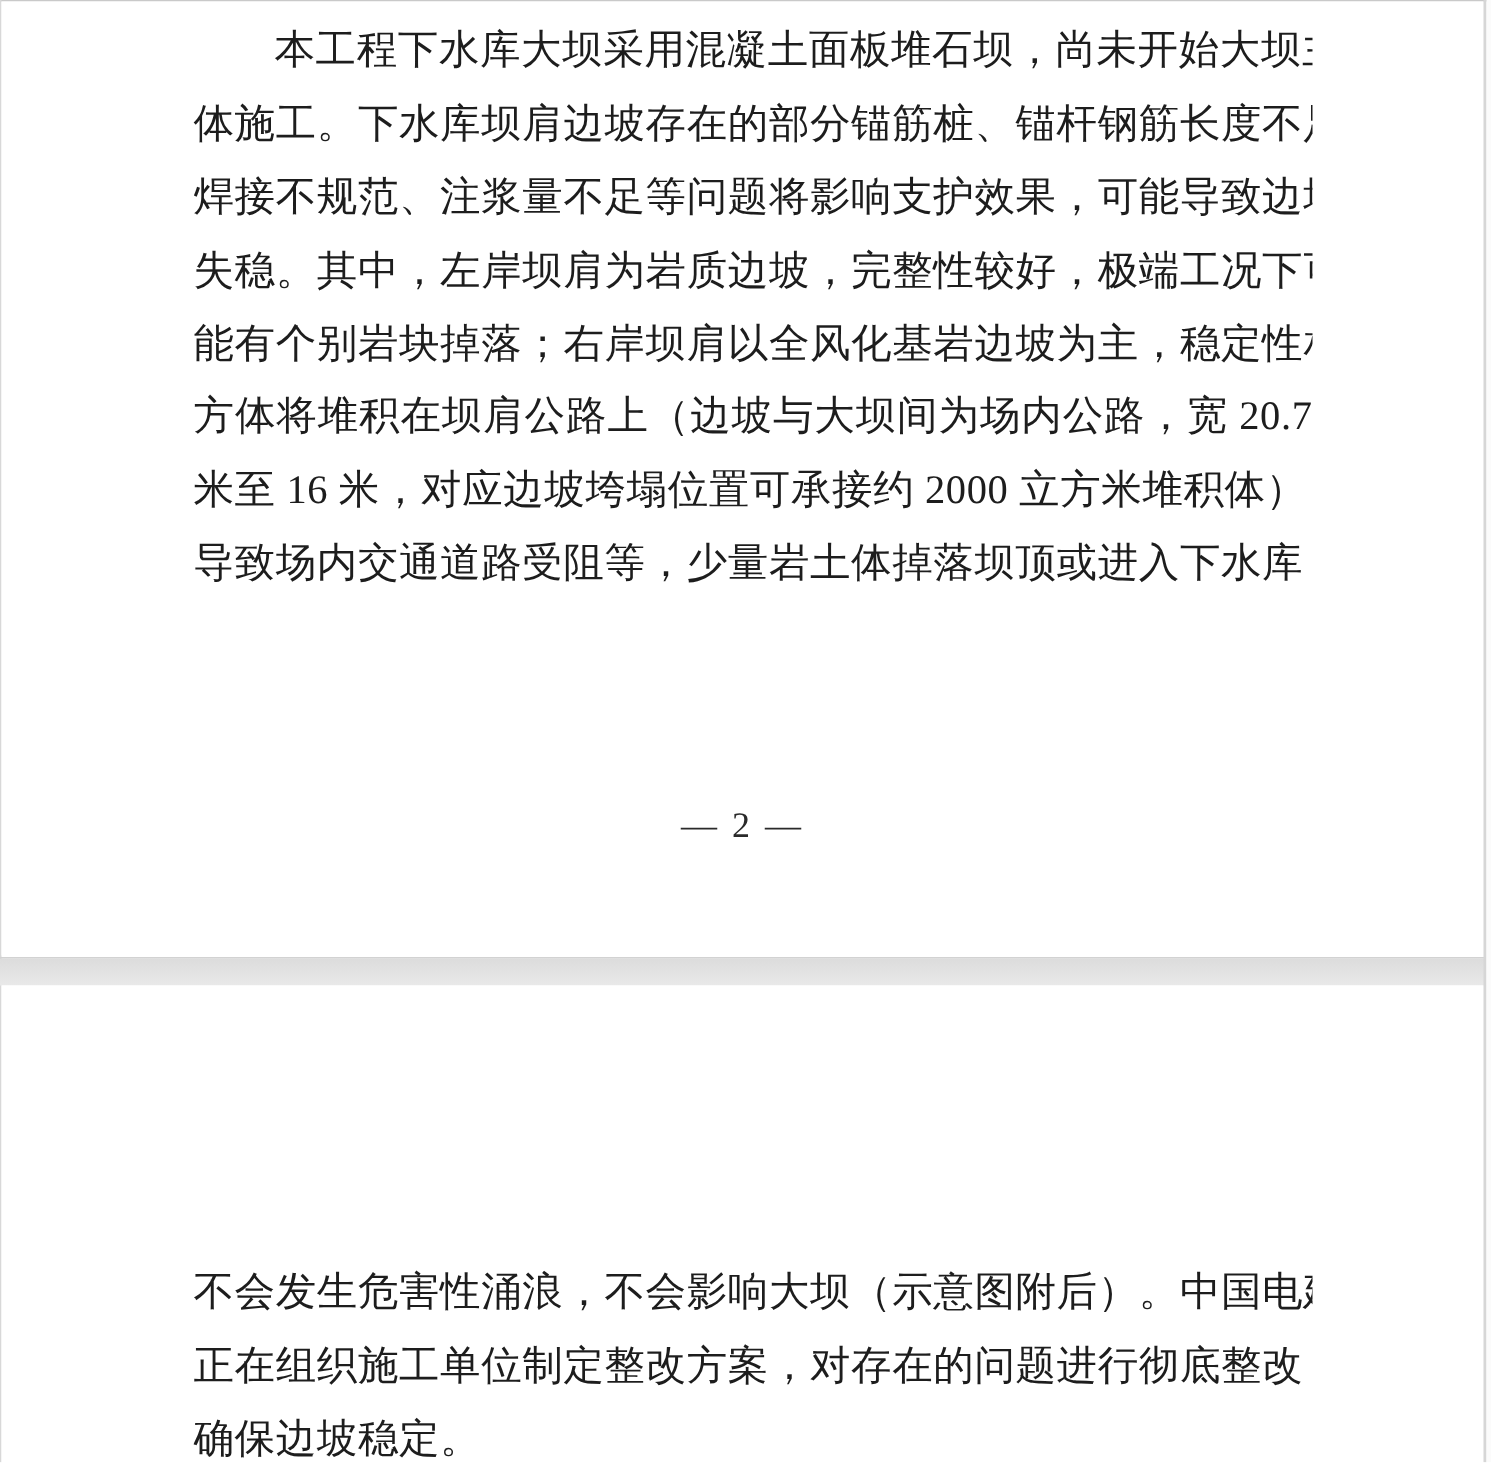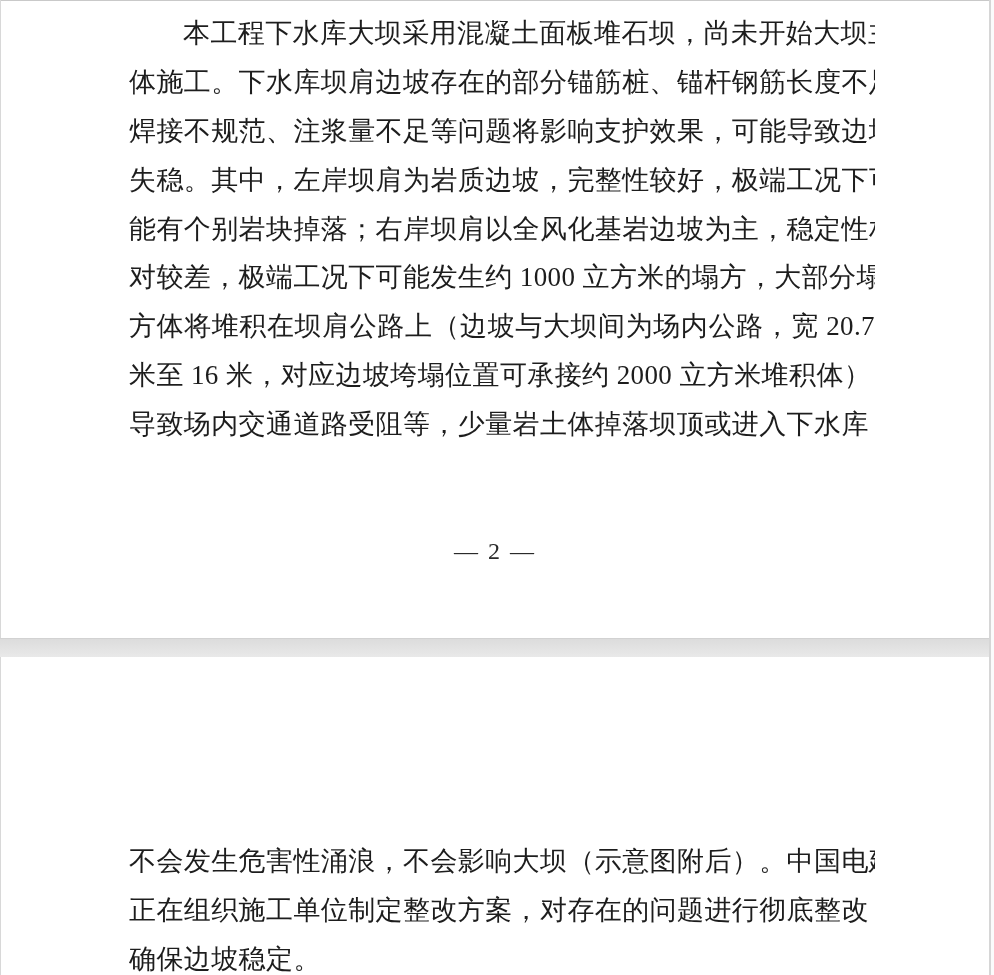--- a/index.html
+++ b/index.html
@@ -103,21 +103,20 @@
   <div class="top-hairline"></div>
   <div class="left-hairline"></div>
 
   <div class="page page-2">
     <div class="text-column">
       <div class="text-line indent">本工程下水库大坝采用混凝土面板堆石坝，尚未开始大坝主</div>
       <div class="text-line">体施工。下水库坝肩边坡存在的部分锚筋桩、锚杆钢筋长度不足、</div>
       <div class="text-line">焊接不规范、注浆量不足等问题将影响支护效果，可能导致边坡</div>
       <div class="text-line">失稳。其中，左岸坝肩为岩质边坡，完整性较好，极端工况下可</div>
       <div class="text-line">能有个别岩块掉落；右岸坝肩以全风化基岩边坡为主，稳定性相</div>
-      <div class="text-line">对较差，极端工况下可能发生约 1000 立方米的塌方，大部分塌</div>
       <div class="text-line">方体将堆积在坝肩公路上（边坡与大坝间为场内公路，宽 20.7</div>
       <div class="text-line">米至 16 米，对应边坡垮塌位置可承接约 2000 立方米堆积体），</div>
       <div class="text-line">导致场内交通道路受阻等，少量岩土体掉落坝顶或进入下水库，</div>
     </div>
     <div class="page-footer">— 2 —</div>
   </div>
 
   <div class="page-gap"></div>
 
   <div class="page page-3">

